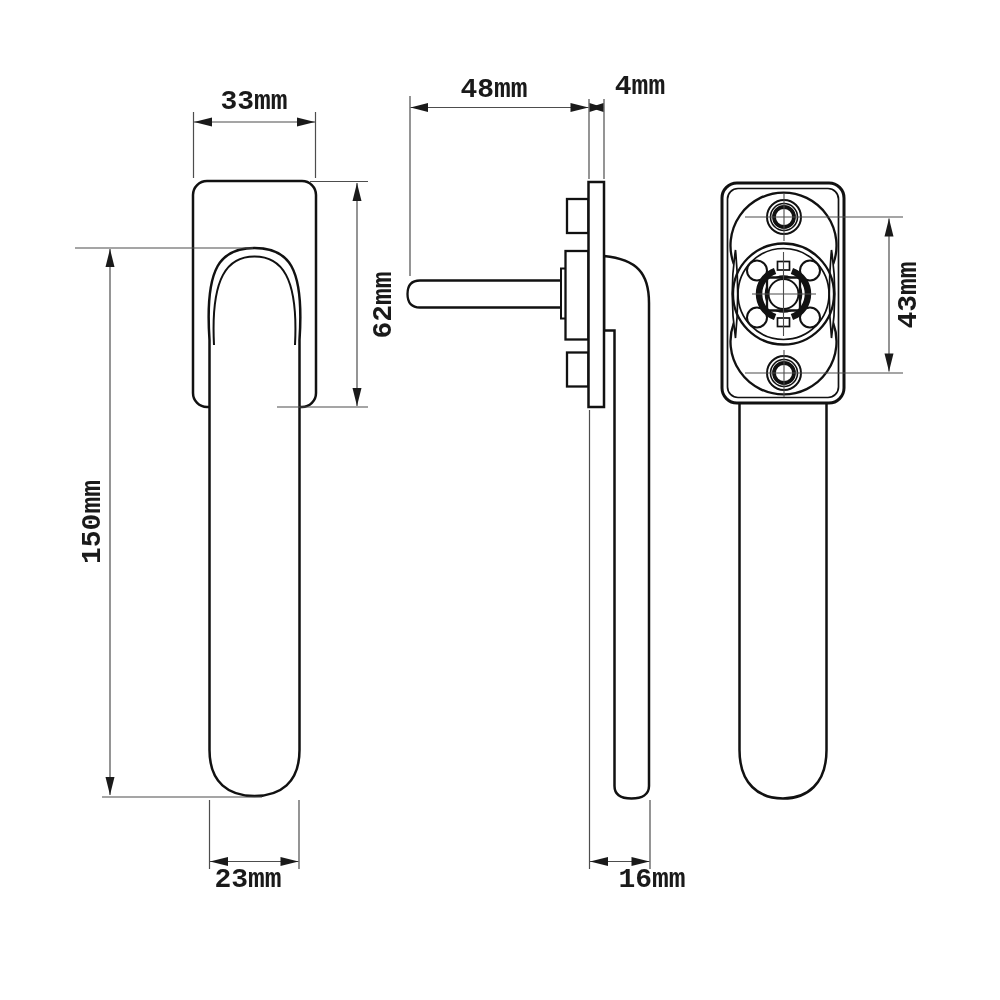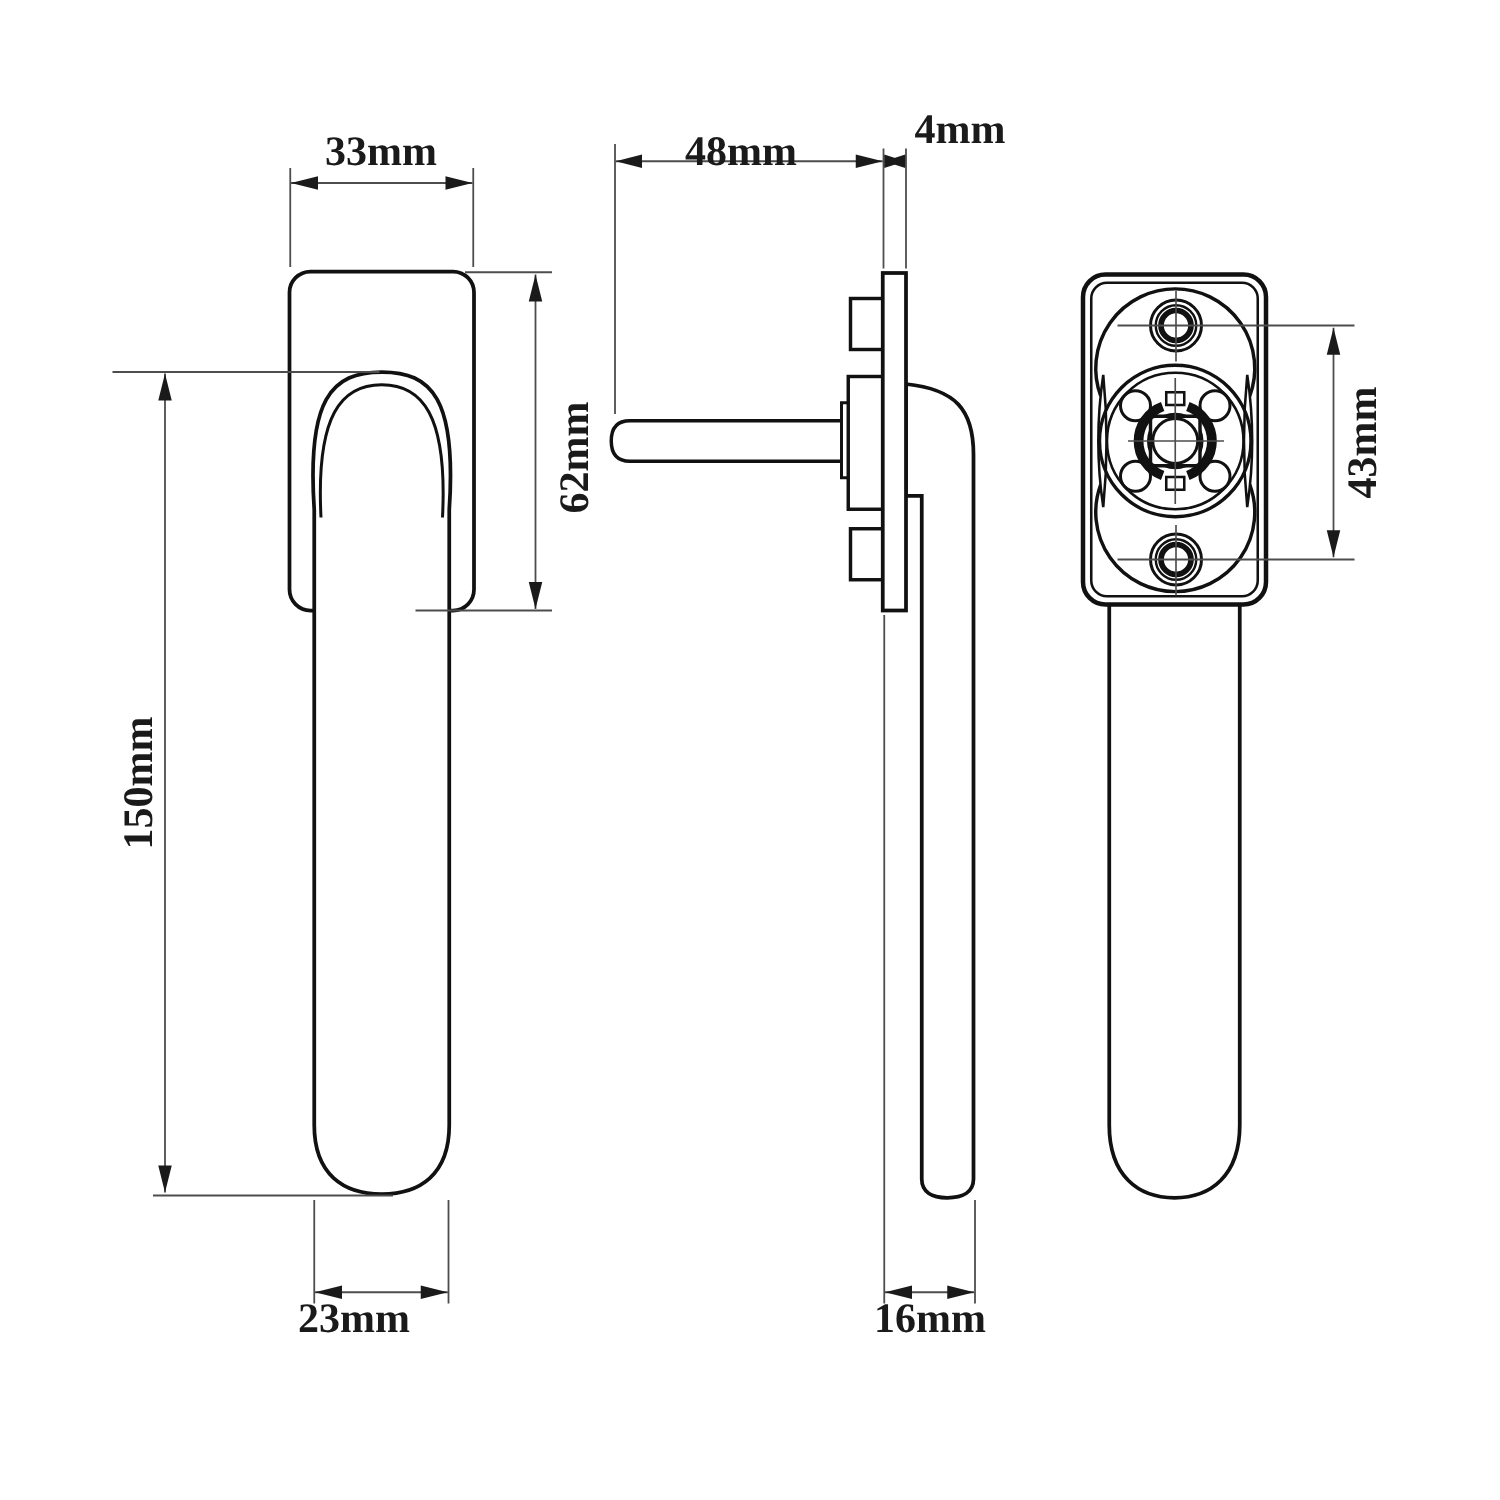--- a/index.html
+++ b/index.html
@@ -1,21 +1,21 @@
 <!DOCTYPE html>
 <html><head>
 <meta charset="utf-8">
 <style>
   html, body { margin: 0; padding: 0; background: #ffffff; }
   .canvas {
     position: relative;
     width: 1000px;
     height: 1000px;
     background: #ffffff;
-    font-family: Liberation Serif, serif;
+    font-family: Liberation Mono, monospace;
     overflow: hidden;
   }
   .canvas svg { position: absolute; left: 0; top: 0; }
   .dim-label {
     position: absolute;
     transform: translate(-50%, -50%);
     font-weight: bold;
     font-size: 28px;
     letter-spacing: 0px;
     color: #1a1a1a;
@@ -172,23 +172,23 @@
       </g>
     </g>
   </svg>
 
   <div class="dim-label" style="left:254px; top:102px;">33mm</div>
 
   <div class="dim-label rot" style="left:384px; top:305px;">62mm</div>
 
   <div class="dim-label rot" style="left:93px; top:522px;">150mm</div>
 
-  <div class="dim-label" style="left:236px; top:880px;">23mm</div>
+  <div class="dim-label" style="left:248px; top:880px;">23mm</div>
 
-  <div class="dim-label" style="left:494px; top:90px;margin-top:12px;">48mm</div>
+  <div class="dim-label" style="left:494px; top:90px;">48mm</div>
 
   <div class="dim-label" style="left:640px; top:87px;">4mm</div>
 
-  <div class="dim-label" style="left:620px; top:880px;">16mm</div>
+  <div class="dim-label" style="left:652px; top:880px;">16mm</div>
 
   <div class="dim-label rot" style="left:909px; top:295px;">43mm</div>
 
 </div>
 
 </body></html>

